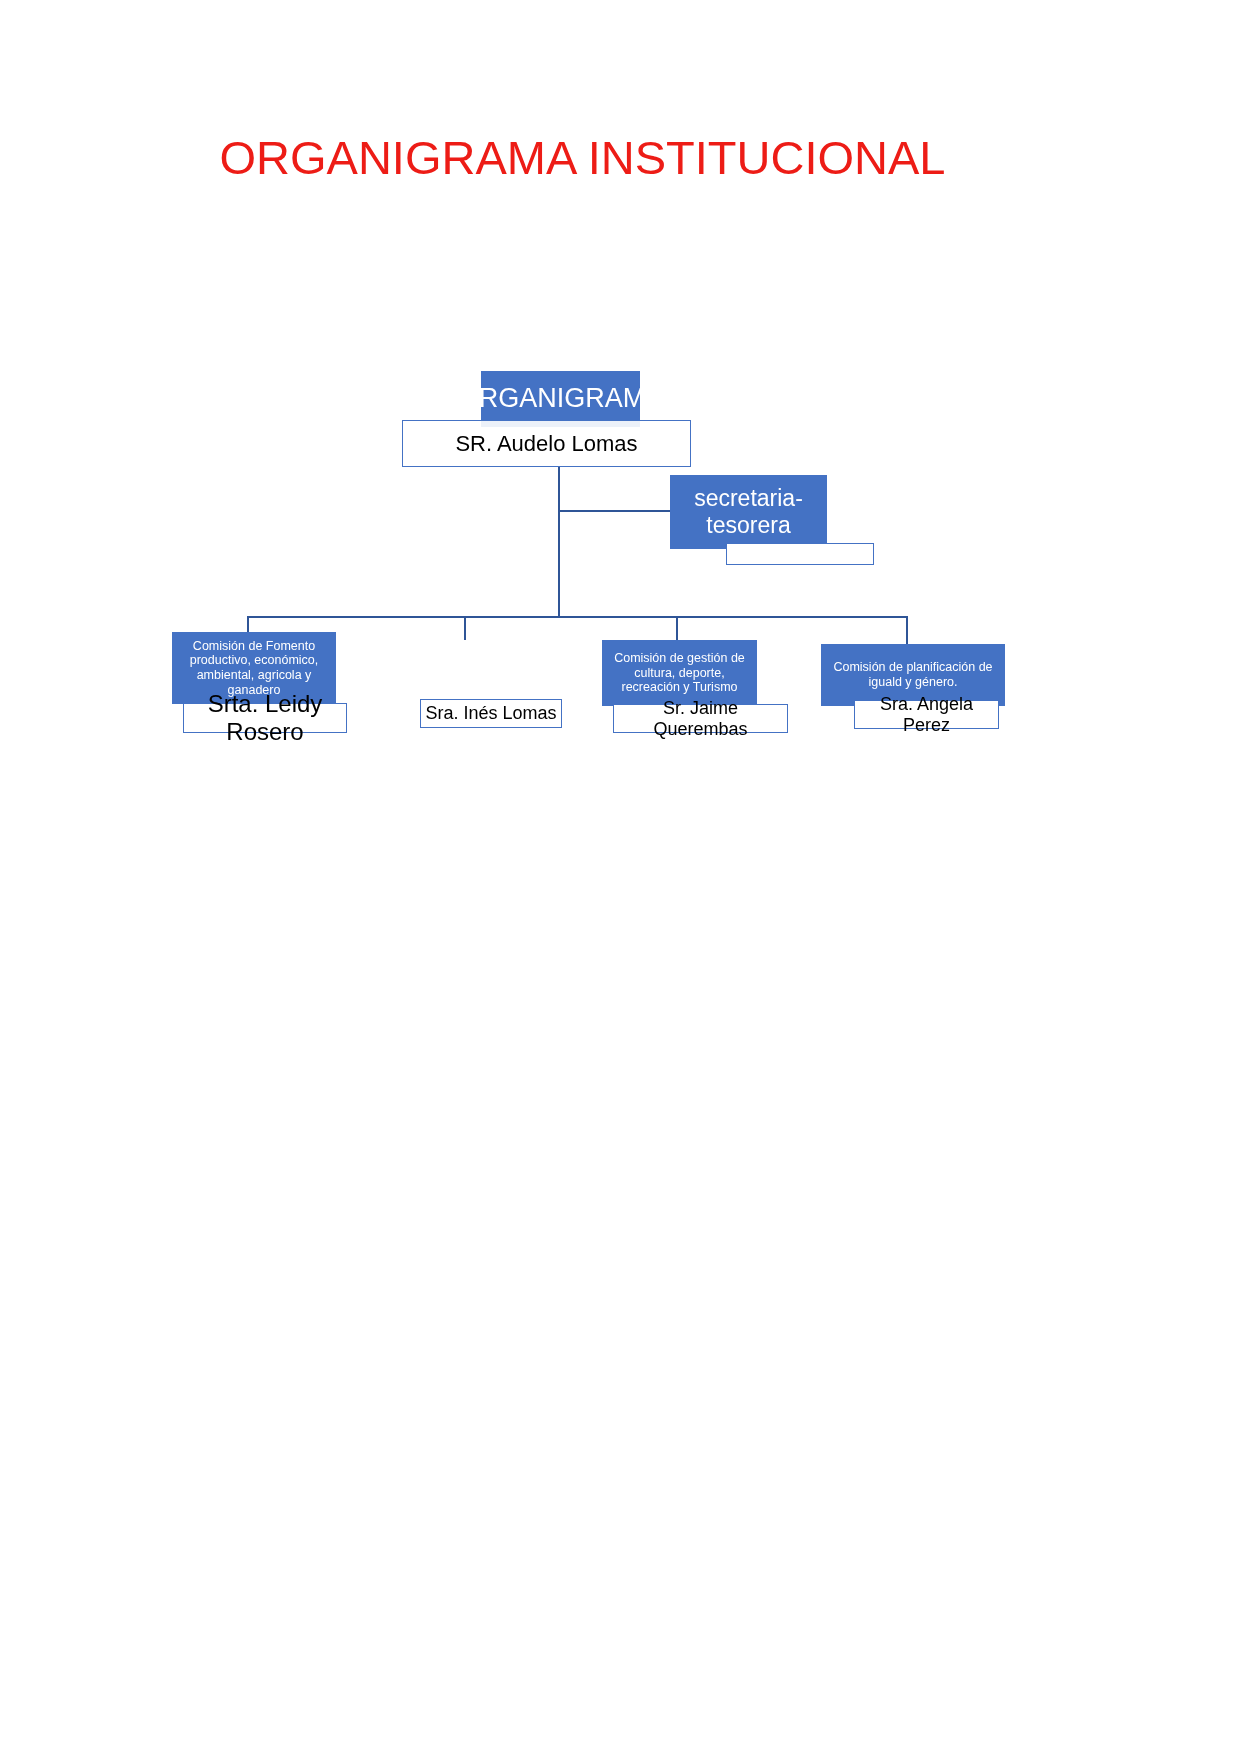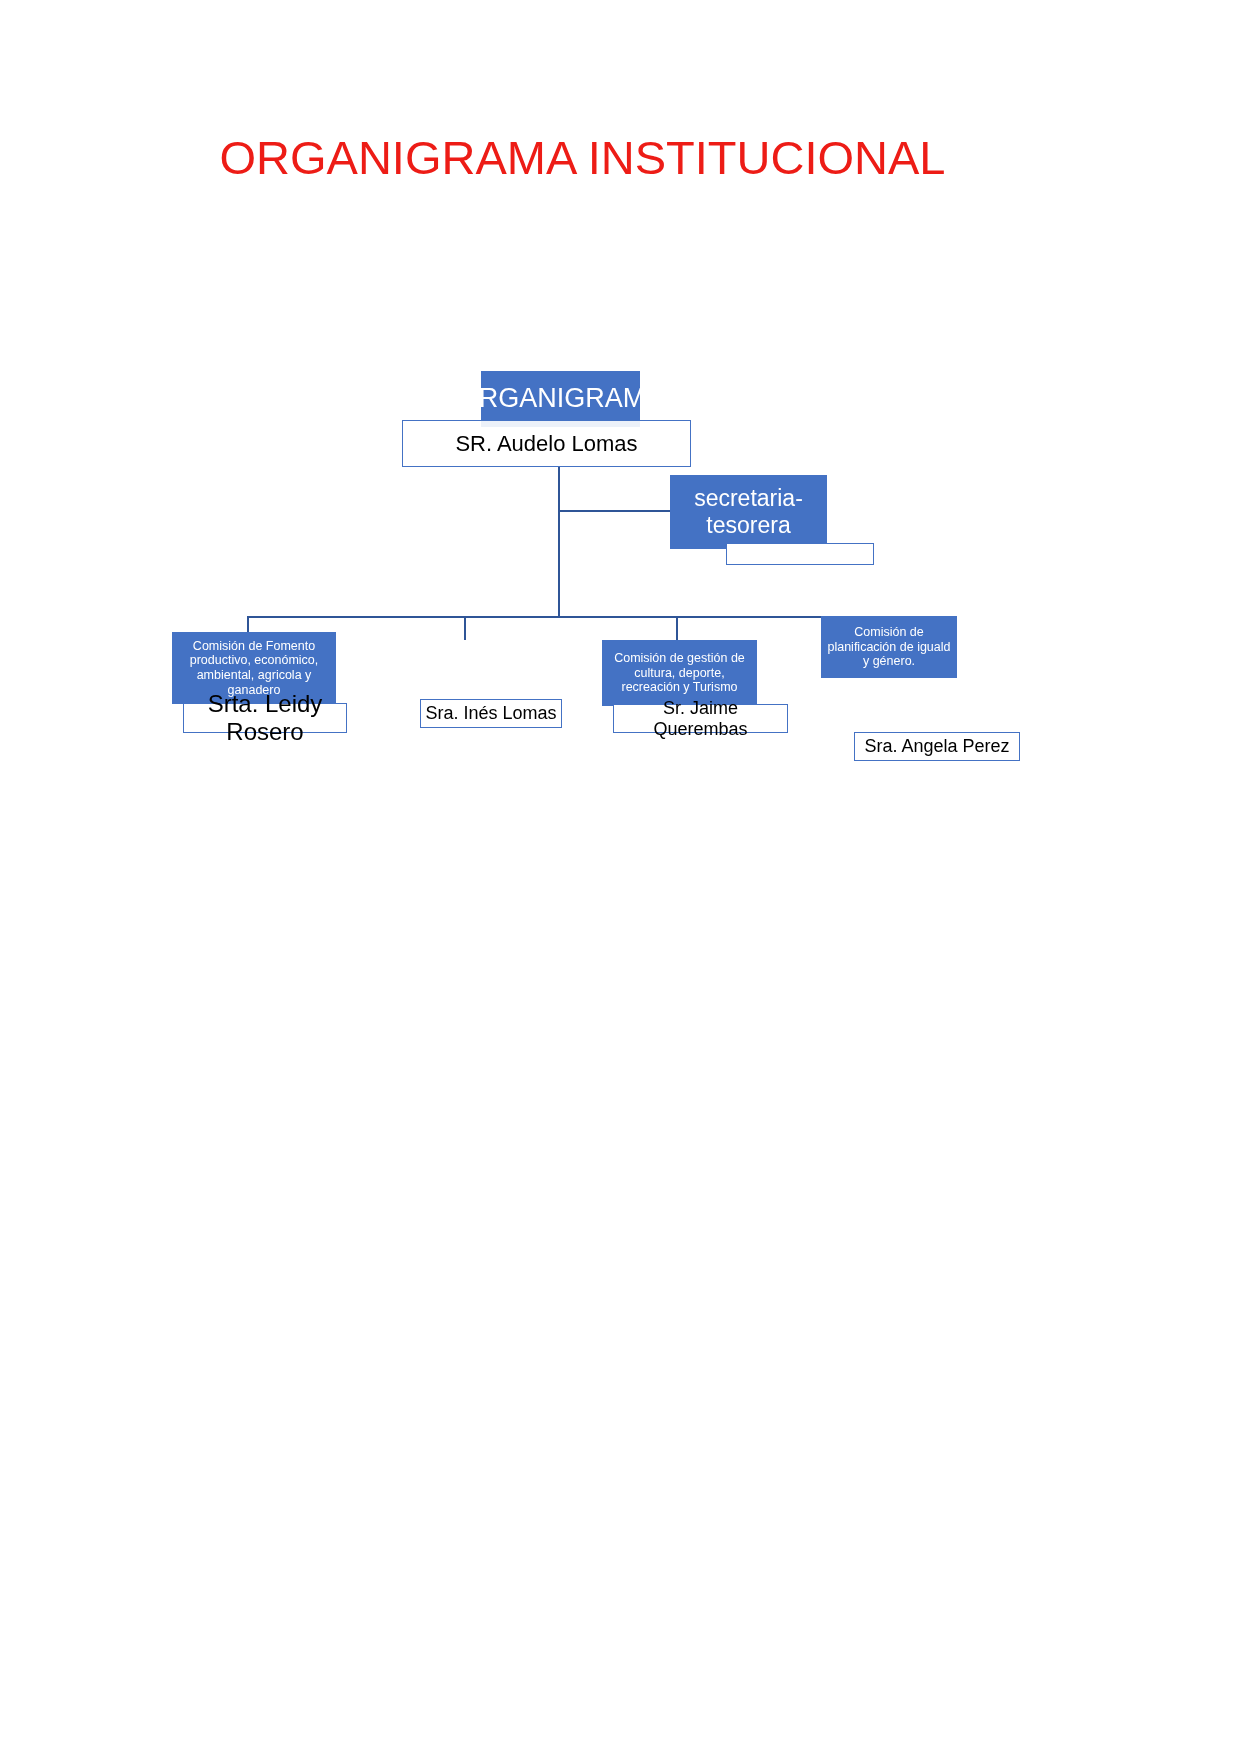--- a/index.html
+++ b/index.html
@@ -65,22 +65,22 @@
 
   #com1-box{left:172px;top:632px;width:164px;height:72px;}
   #com1-name{left:183px;top:703px;width:164px;height:30px;font-size:24px;z-index:3;}
 
   #com2-box{left:389px;top:639px;width:154px;height:67px;}
   #com2-name{left:420px;top:699px;width:142px;height:29px;font-size:18px;z-index:3;}
 
   #com3-box{left:602px;top:640px;width:155px;height:66px;}
   #com3-name{left:613px;top:704px;width:175px;height:29px;font-size:18px;z-index:3;}
 
-  #com4-box{left:821px;top:616px;width:136px;height:62px;}
-  #com4-name{left:854px;top:700px;width:166px;height:29px;font-size:18px;z-index:3;margin-top:32px;}
+  #com4-box{left:821px;top:644px;width:184px;height:62px;}
+  #com4-name{left:854px;top:700px;width:145px;height:29px;font-size:18px;z-index:3;}
 </style>
 </head>
 <body>
 
 <div id="page">
 
   <div class="title">ORGANIGRAMA INSTITUCIONAL</div>
 
   <div class="line vline" style="left:558px;top:466px;height:152px;"></div>
 

